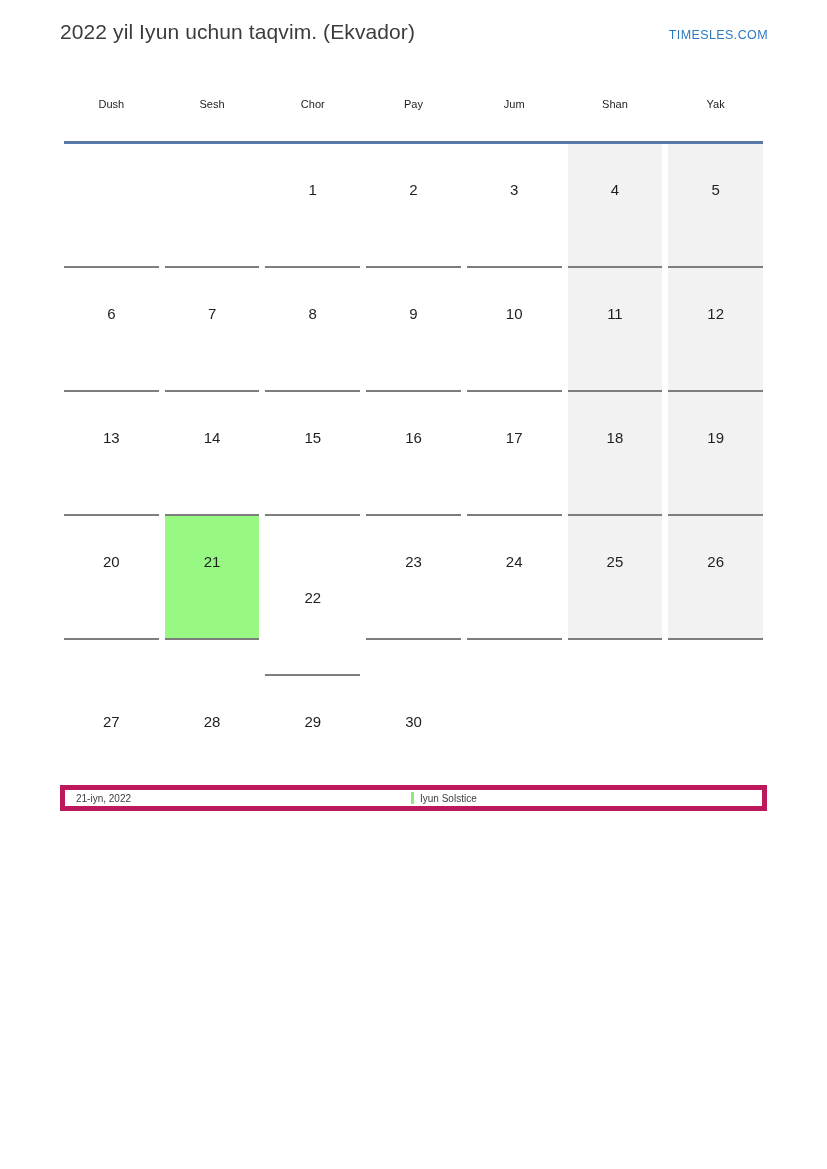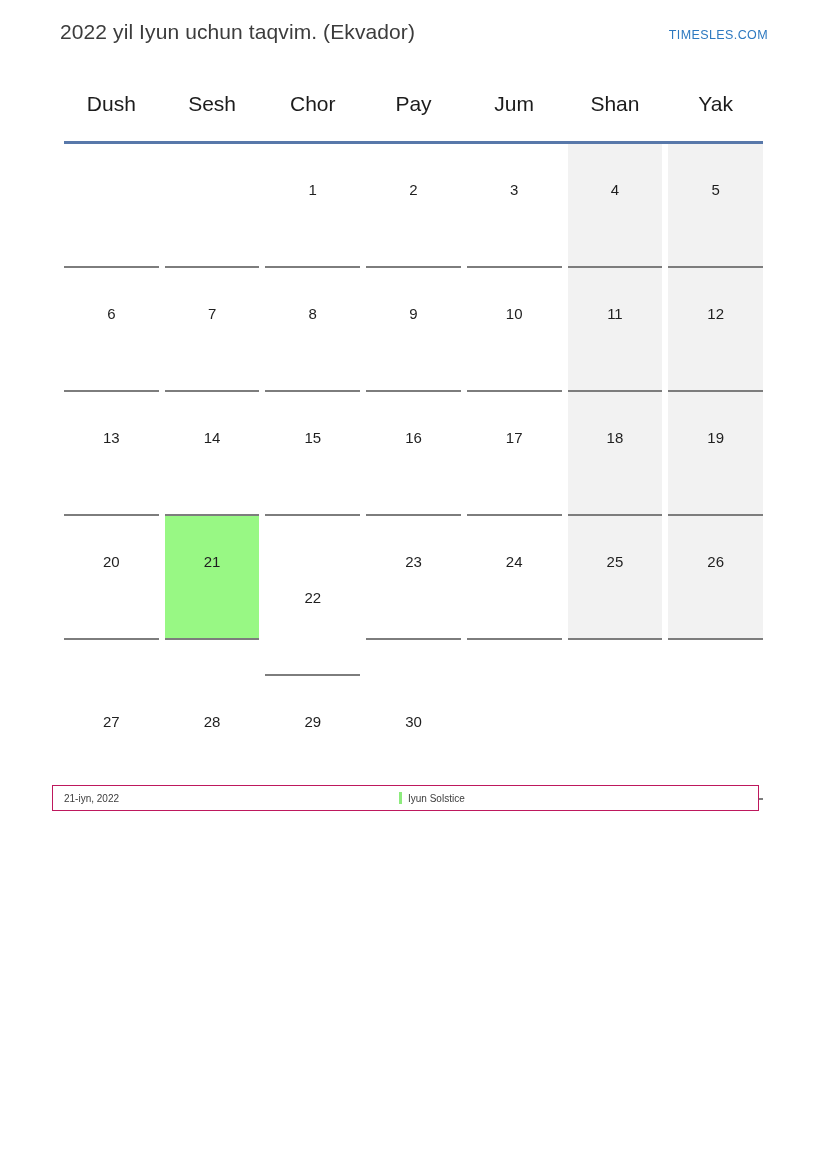--- a/index.html
+++ b/index.html
@@ -23,40 +23,40 @@
   }
 
   .calendar {
     position: absolute; left: 64px; top: 88px; width: 699px;
   }
   .weekday-row {
     display: grid; grid-template-columns: repeat(7, 1fr); column-gap: 6px;
     height: 32px; align-items: center;
   }
   .weekday-cell {
-    text-align: center; font-size: 21px; color: #1c1c1c;
+    text-align: center; font-size: 11px; color: #1c1c1c;
   }
   .header-rule {
     height: 3px; margin-top: 21px;
   }
   .week-row {
     display: grid; grid-template-columns: repeat(7, 1fr); column-gap: 6px;
   }
   .day-cell {
     height: 124px;
     border-bottom: 2px solid #7d7d7d;
     text-align: center;
     padding-top: 37px;
     font-size: 15px; color: #1f1f1f;
     background: #ffffff;
   }
 
   .legend-box {
-    position: absolute; left: 52px; top: 785px; width: 707px; height: 26px;
-    border: 1px solid #be185d;
+    position: absolute; left: 60px; top: 785px; width: 707px; height: 26px;
+    border: 5px solid #be185d;
     background: #ffffff;
   }
   .legend-date {
     position: absolute; left: 11px; top: 50%; transform: translateY(-50%);
     font-size: 10px; color: #3d3d3d;
   }
   .legend-items {
     position: absolute; left: 346px; top: 0; height: 100%;
     display: flex; gap: 18px;
   }

